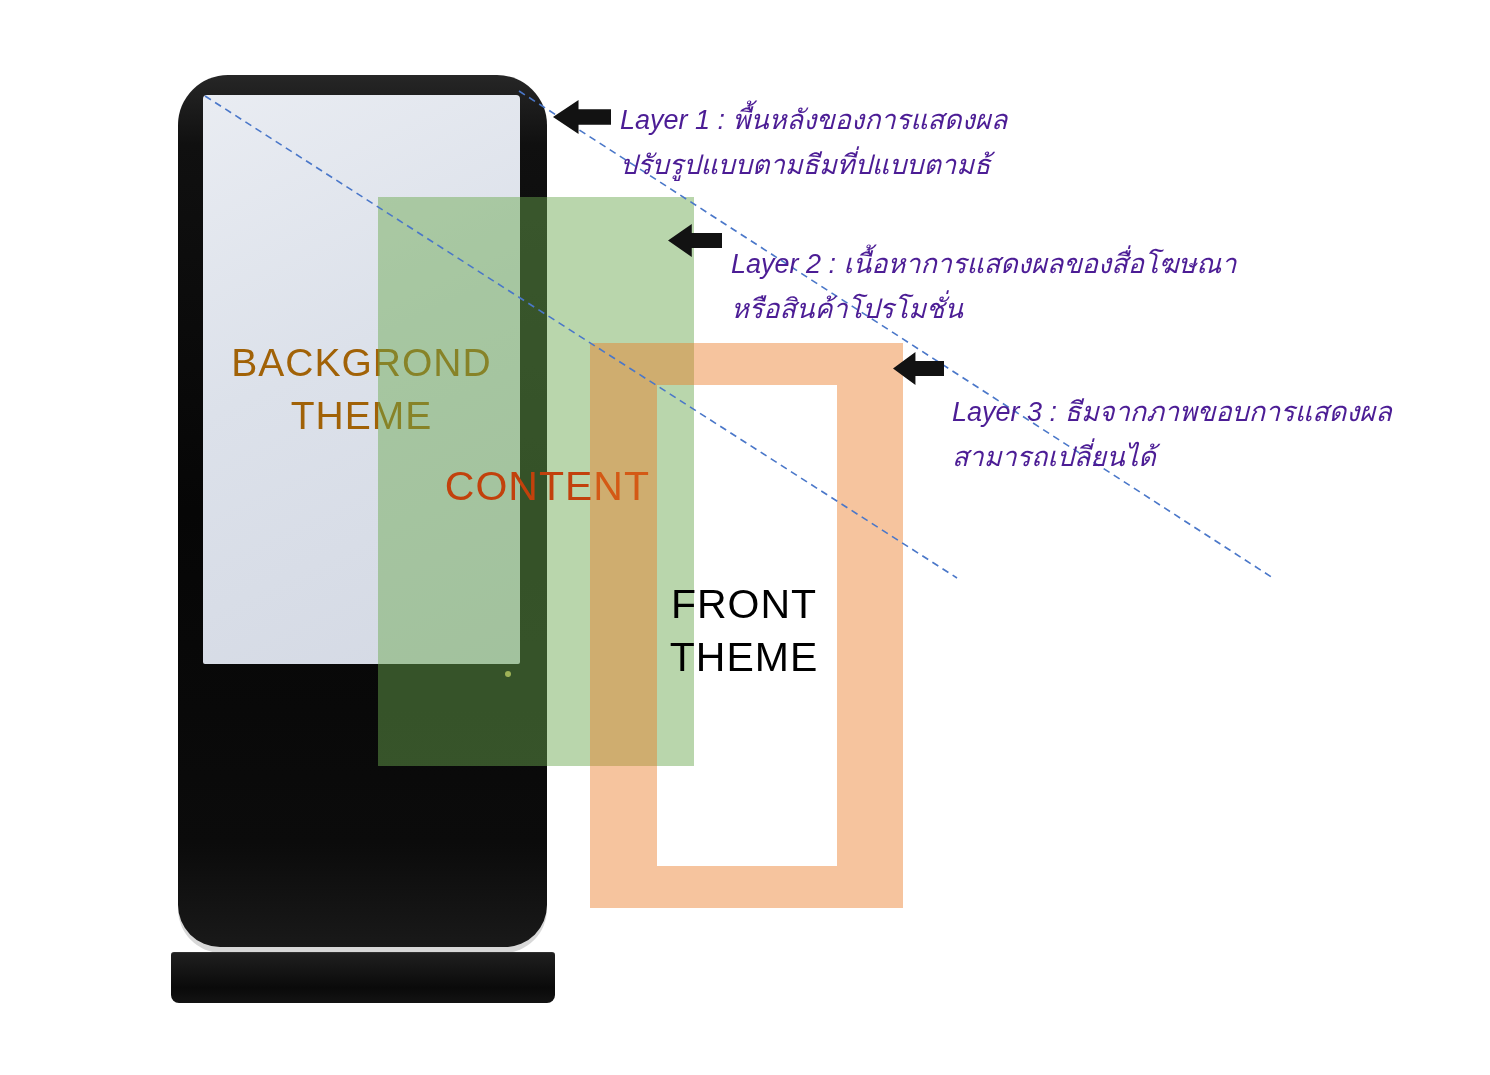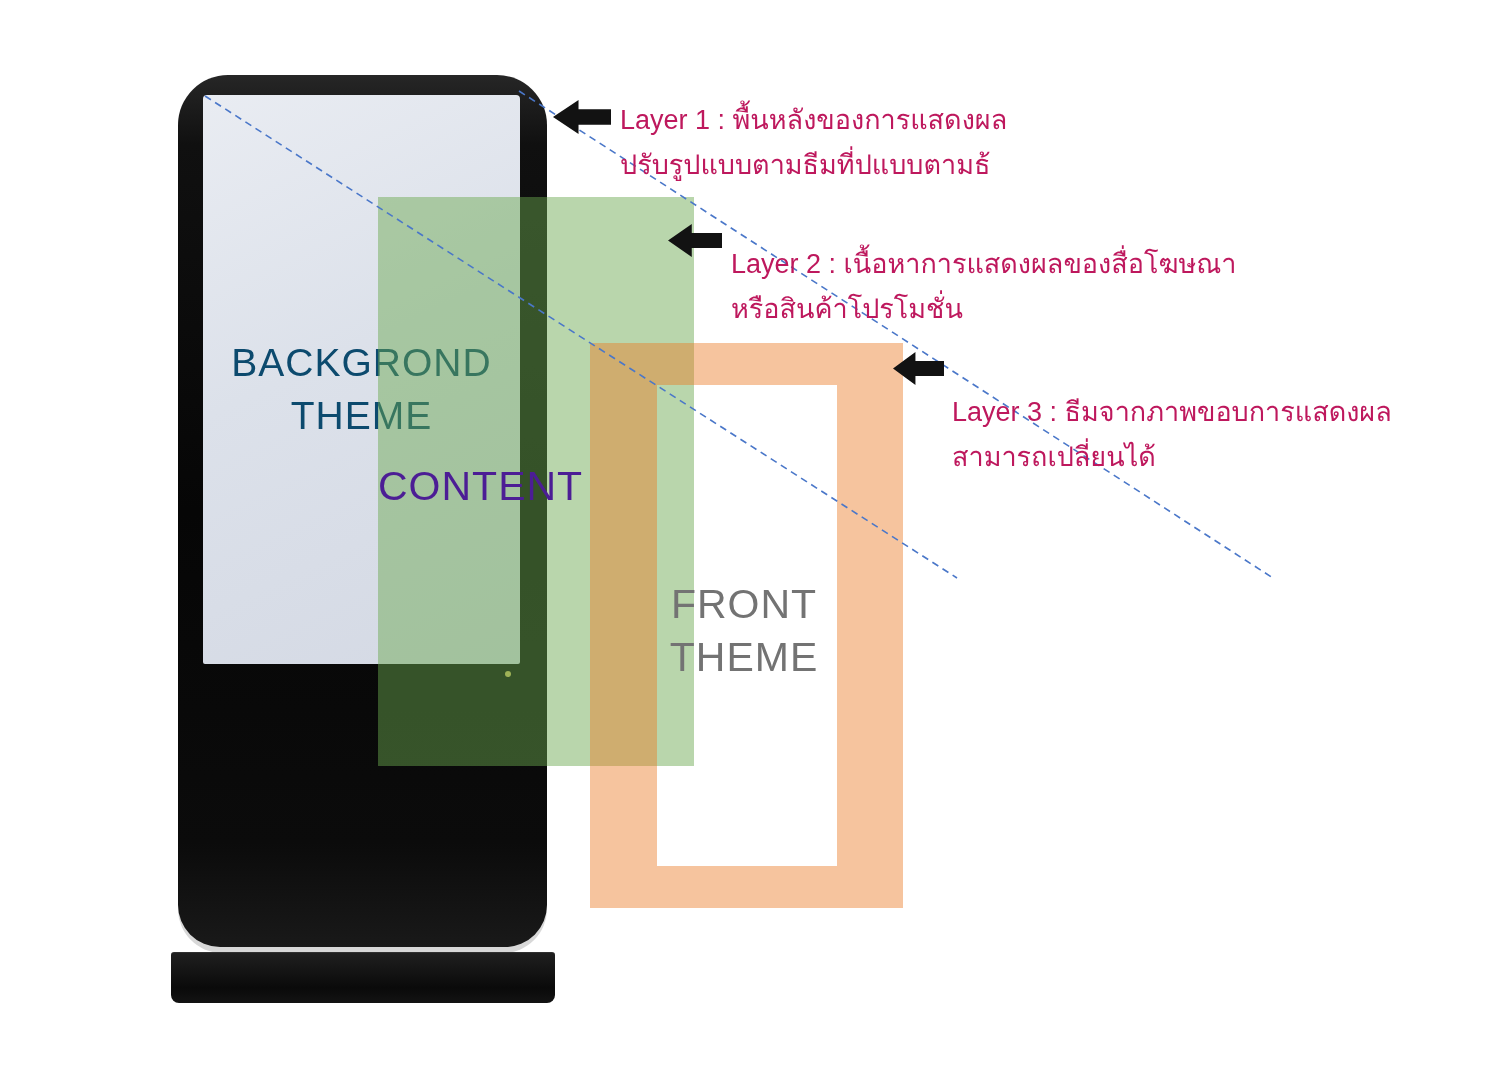--- a/index.html
+++ b/index.html
@@ -15,45 +15,45 @@
   .kiosk-body{left:178px;top:75px;width:369px;height:872px;
     background:linear-gradient(180deg,#262626 0%,#101010 8%,#060606 50%,#0b0b0b 88%,#191919 100%);
     border-radius:50px 50px 42px 42px;z-index:2;}
   .kiosk-base{left:171px;top:952px;width:384px;height:50px;
     background:linear-gradient(180deg,#1f1f1f,#0a0a0a 70%,#131313);
     border-top:1px solid #303030;border-radius:3px 3px 8px 8px;z-index:2;}
   .kiosk-screen{left:203px;top:95px;width:317px;height:569px;
     background:linear-gradient(155deg,#e9ecf2 0%,#dce1ea 45%,#d4d9e4 100%);
     border-radius:4px 4px 2px 2px;z-index:3;}
   .screen-title{left:203px;top:336px;width:317px;text-align:center;
-    font-size:39px;line-height:53px;letter-spacing:1px;color:#0c4a6e;z-index:3;}
+    font-size:39px;line-height:53px;letter-spacing:1px;color:#a16207;z-index:3;}
   .screen-dot{left:505px;top:671px;width:6px;height:6px;border-radius:50%;
     background:#9fb257;z-index:5;}
 
   
   .green-rect{left:378px;top:197px;width:316px;height:569px;
     background:rgba(106,168,79,0.47);z-index:4;}
-  .content-label{left:378px;top:458px;width:272px;text-align:left;
-    font-size:41px;line-height:56px;letter-spacing:1px;color:#4c1d95;z-index:5;}
+  .content-label{left:378px;top:458px;width:272px;text-align:right;
+    font-size:41px;line-height:56px;letter-spacing:1px;color:#c2410c;z-index:5;}
   .orange-frame{left:590px;top:343px;width:313px;height:565px;box-sizing:border-box;
     border-style:solid;border-color:rgba(235,120,35,0.44);
     border-width:42px 66px 42px 67px;z-index:6;}
   .front-label{left:657px;top:578px;width:174px;text-align:center;
-    font-size:41px;line-height:53px;letter-spacing:1px;color:#737373;z-index:7;}
+    font-size:41px;line-height:53px;letter-spacing:1px;color:#000000;z-index:7;}
 
   
   .guides{left:0;top:0;width:1490px;height:1075px;z-index:8;pointer-events:none;}
 
   
   .block-arrow{background:#121212;z-index:9;
     clip-path:polygon(0 50%,44% 0,44% 27%,100% 27%,100% 73%,44% 73%,44% 100%);}
   .arrow-1{left:553px;top:100px;width:58px;height:34px;}
   .arrow-2{left:668px;top:224px;width:54px;height:33px;}
   .arrow-3{left:893px;top:352px;width:51px;height:33px;}
-  .note{font-size:27px;line-height:45px;color:#be185d;z-index:9;white-space:nowrap;}
+  .note{font-size:27px;line-height:45px;color:#4c1d95;z-index:9;white-space:nowrap;font-style:italic;}
   .note-1{left:620px;top:98px;}
   .note-2{left:731px;top:222px;margin-top:20px;}
   .note-3{left:952px;top:350px;margin-top:40px;}
 </style>
 </head>
 <body>
 
 <div class="canvas">
 
   <div class="abs kiosk-rim"></div>

